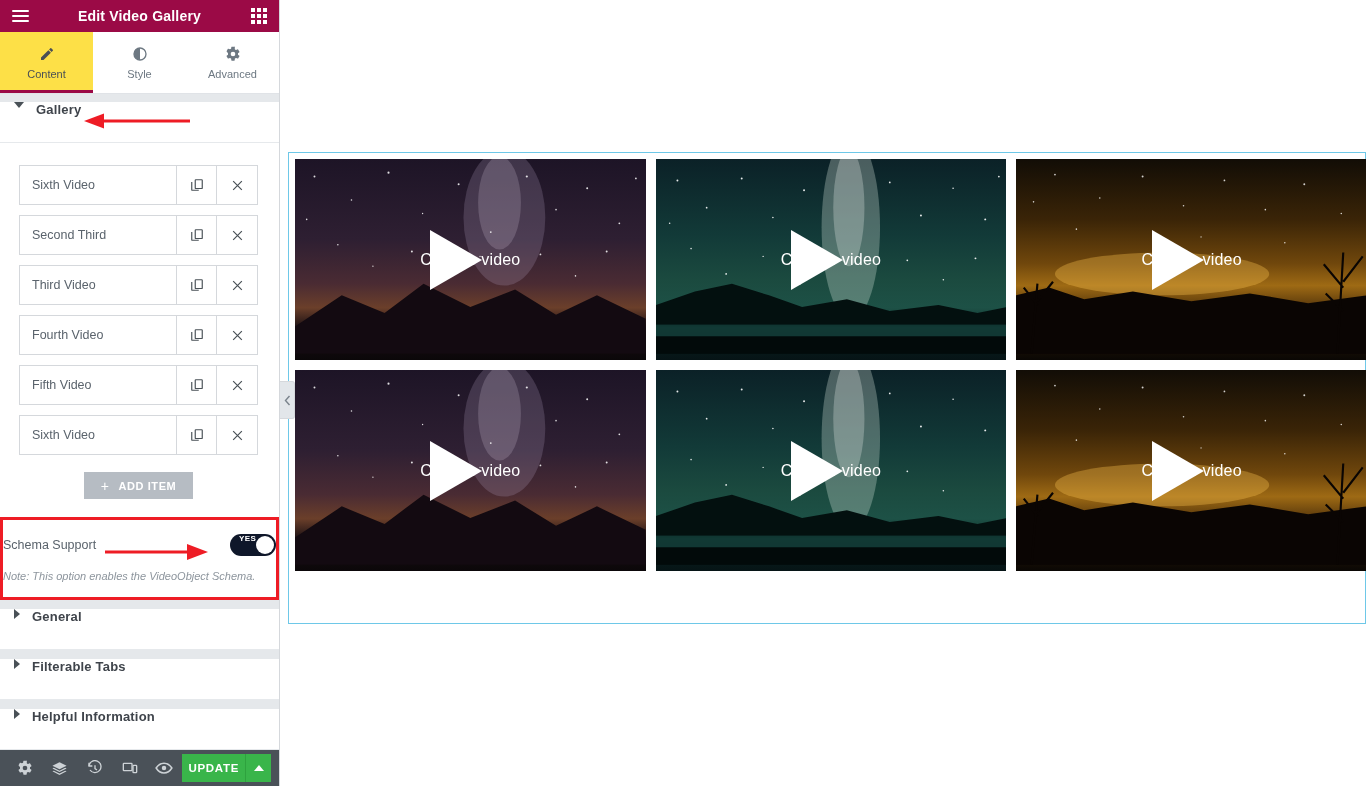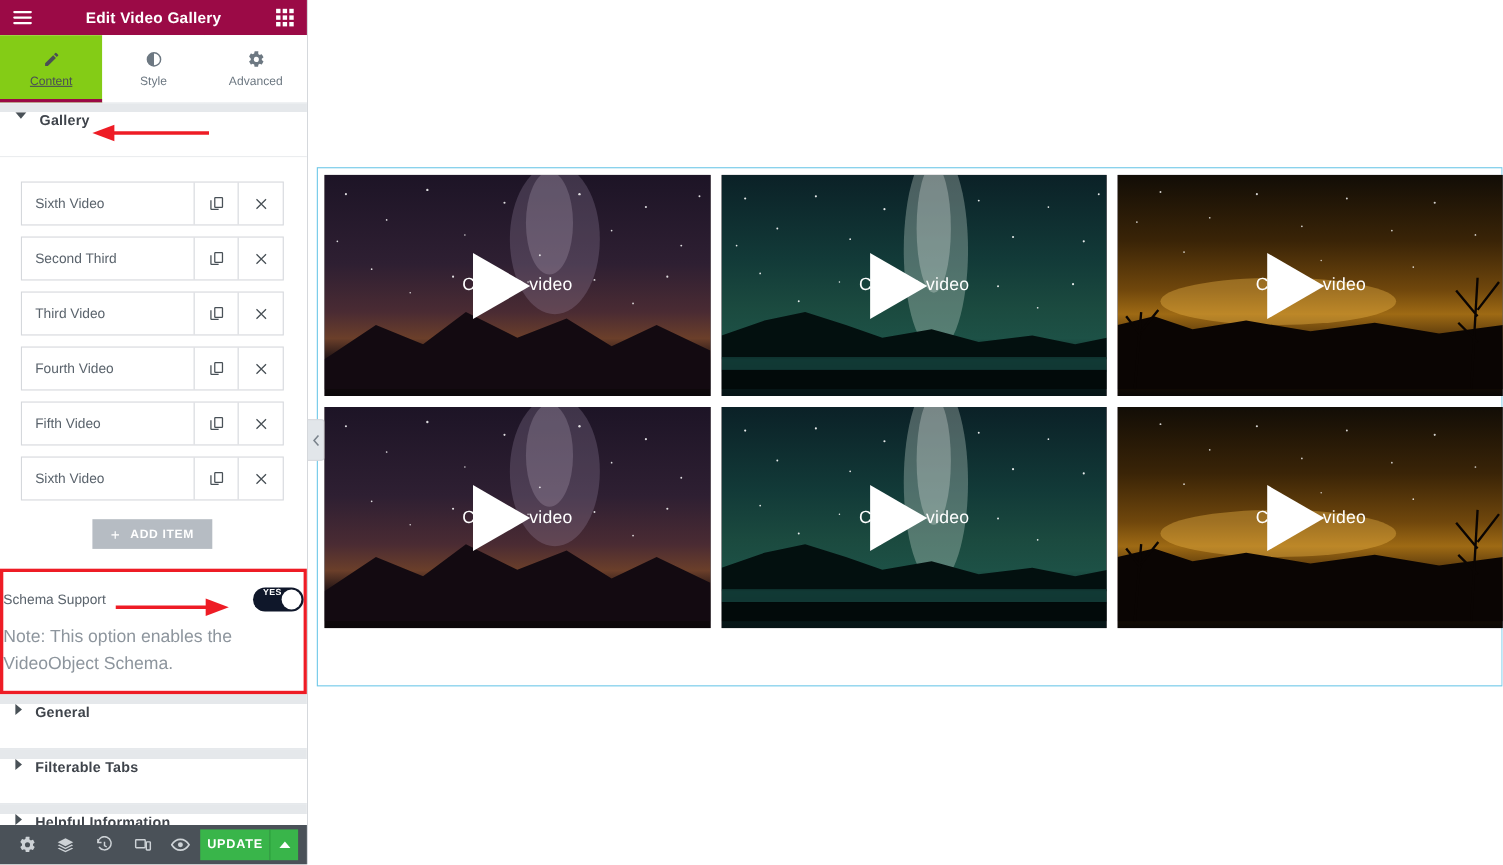--- a/index.html
+++ b/index.html
@@ -40,21 +40,21 @@
   #panel-tabs {
     height: 62px; display: flex; flex: none;
     background: #ffffff; border-bottom: 1px solid #e0e3e7;
   }
   .tab {
     flex: 1; display: flex; flex-direction: column;
     align-items: center; justify-content: center; gap: 6px;
     font-size: 11px; color: #6d7882; cursor: pointer;
     background: #ffffff; position: relative;
   }
-  .tab.active { background: #84cc16; color: #4a4f55; text-decoration: underline; }
+  .tab.active { background: #fde047; color: #4a4f55; }
   .tab.active::after {
     content: ""; position: absolute; left: 0; right: 0; bottom: 0;
     height: 3px; background: #9b0a46;
   }
   .tab svg { display: block; }
   #tabs-spacer { height: 8px; background: #e5e8eb; flex: none; }
 
   
   #panel-body { flex: 1; overflow: hidden; background: #ffffff; }
 
@@ -109,21 +109,21 @@
   }
   .switch .sw-txt {
     font-size: 8px; font-weight: bold; color: #ffffff;
     letter-spacing: .4px; margin-left: 9px;
   }
   .switch .knob {
     position: absolute; right: 2px; top: 2px;
     width: 18px; height: 18px; border-radius: 50%; background: #fff;
   }
   #schema-note {
-    margin-top: 12px; font-size: 16px; 
+    margin-top: 12px; font-size: 11px; font-style: italic;
     color: #8d959d; line-height: 1.5;
   }
 
   
   #panel-footer {
     height: 36px; background: #4a5158; display: flex; align-items: center;
     padding: 0 8px; gap: 1px; flex: none;
   }
   .f-ico {
     width: 34px; height: 36px; display: flex; align-items: center;

